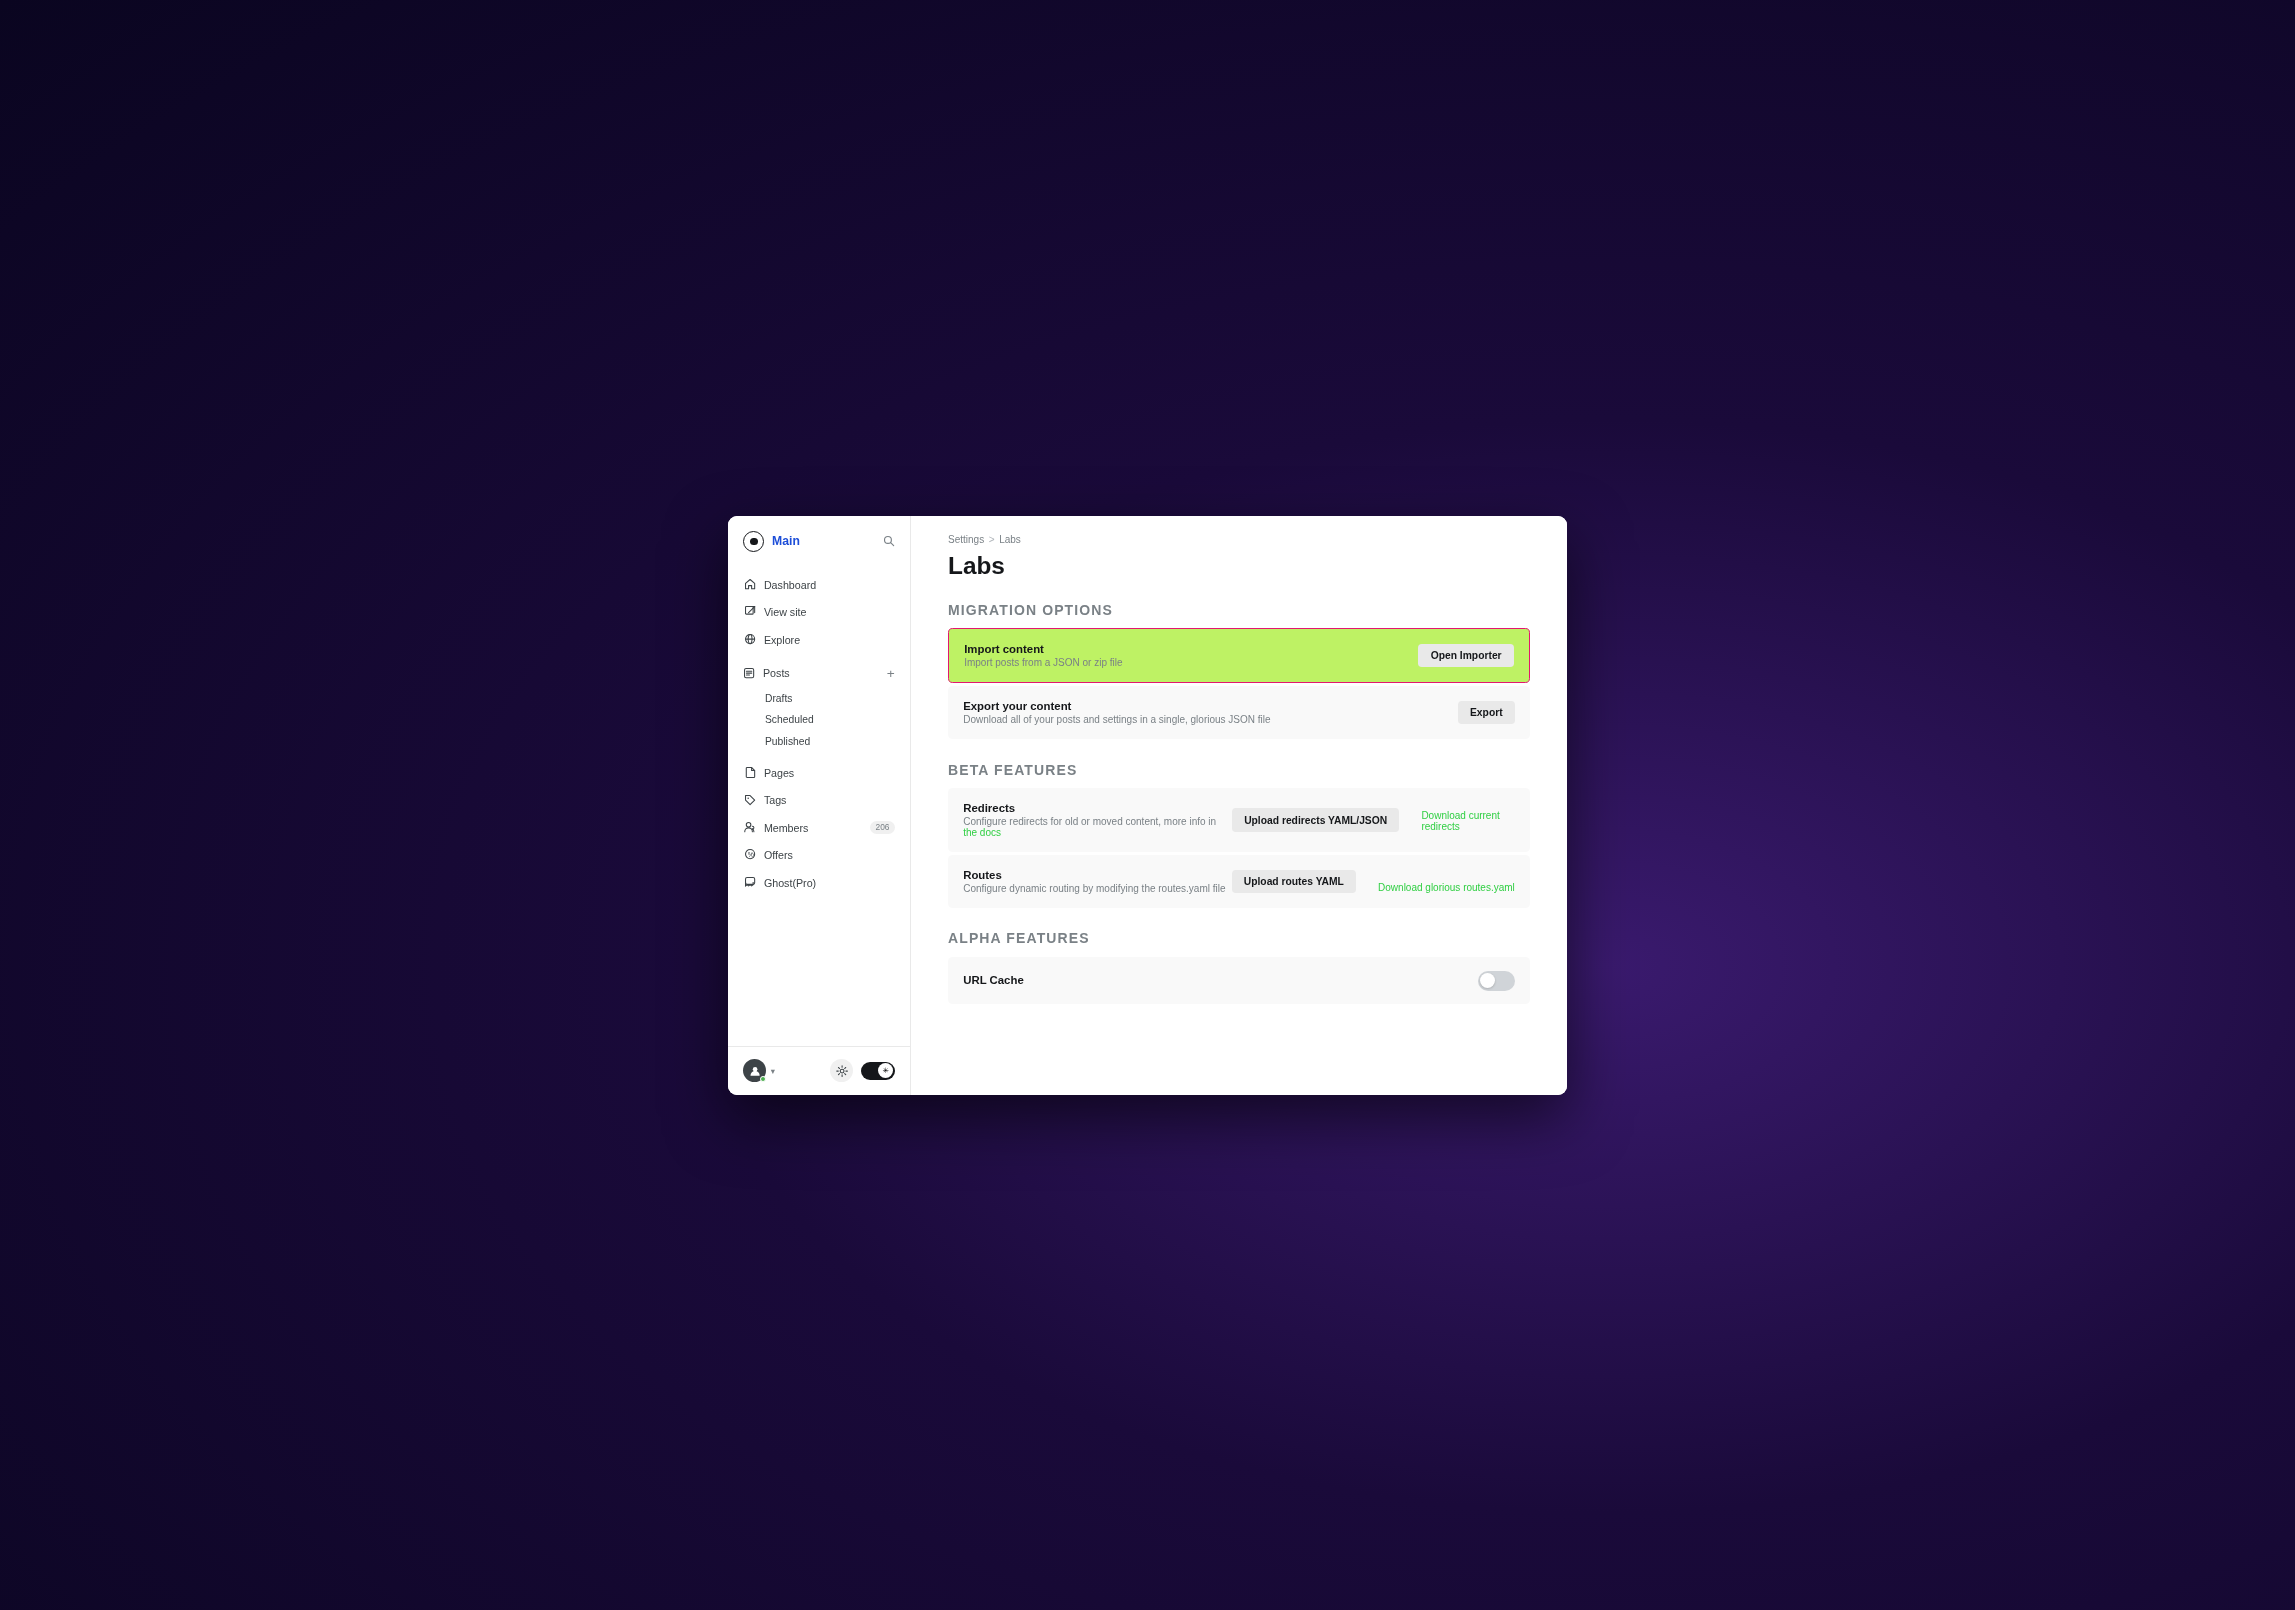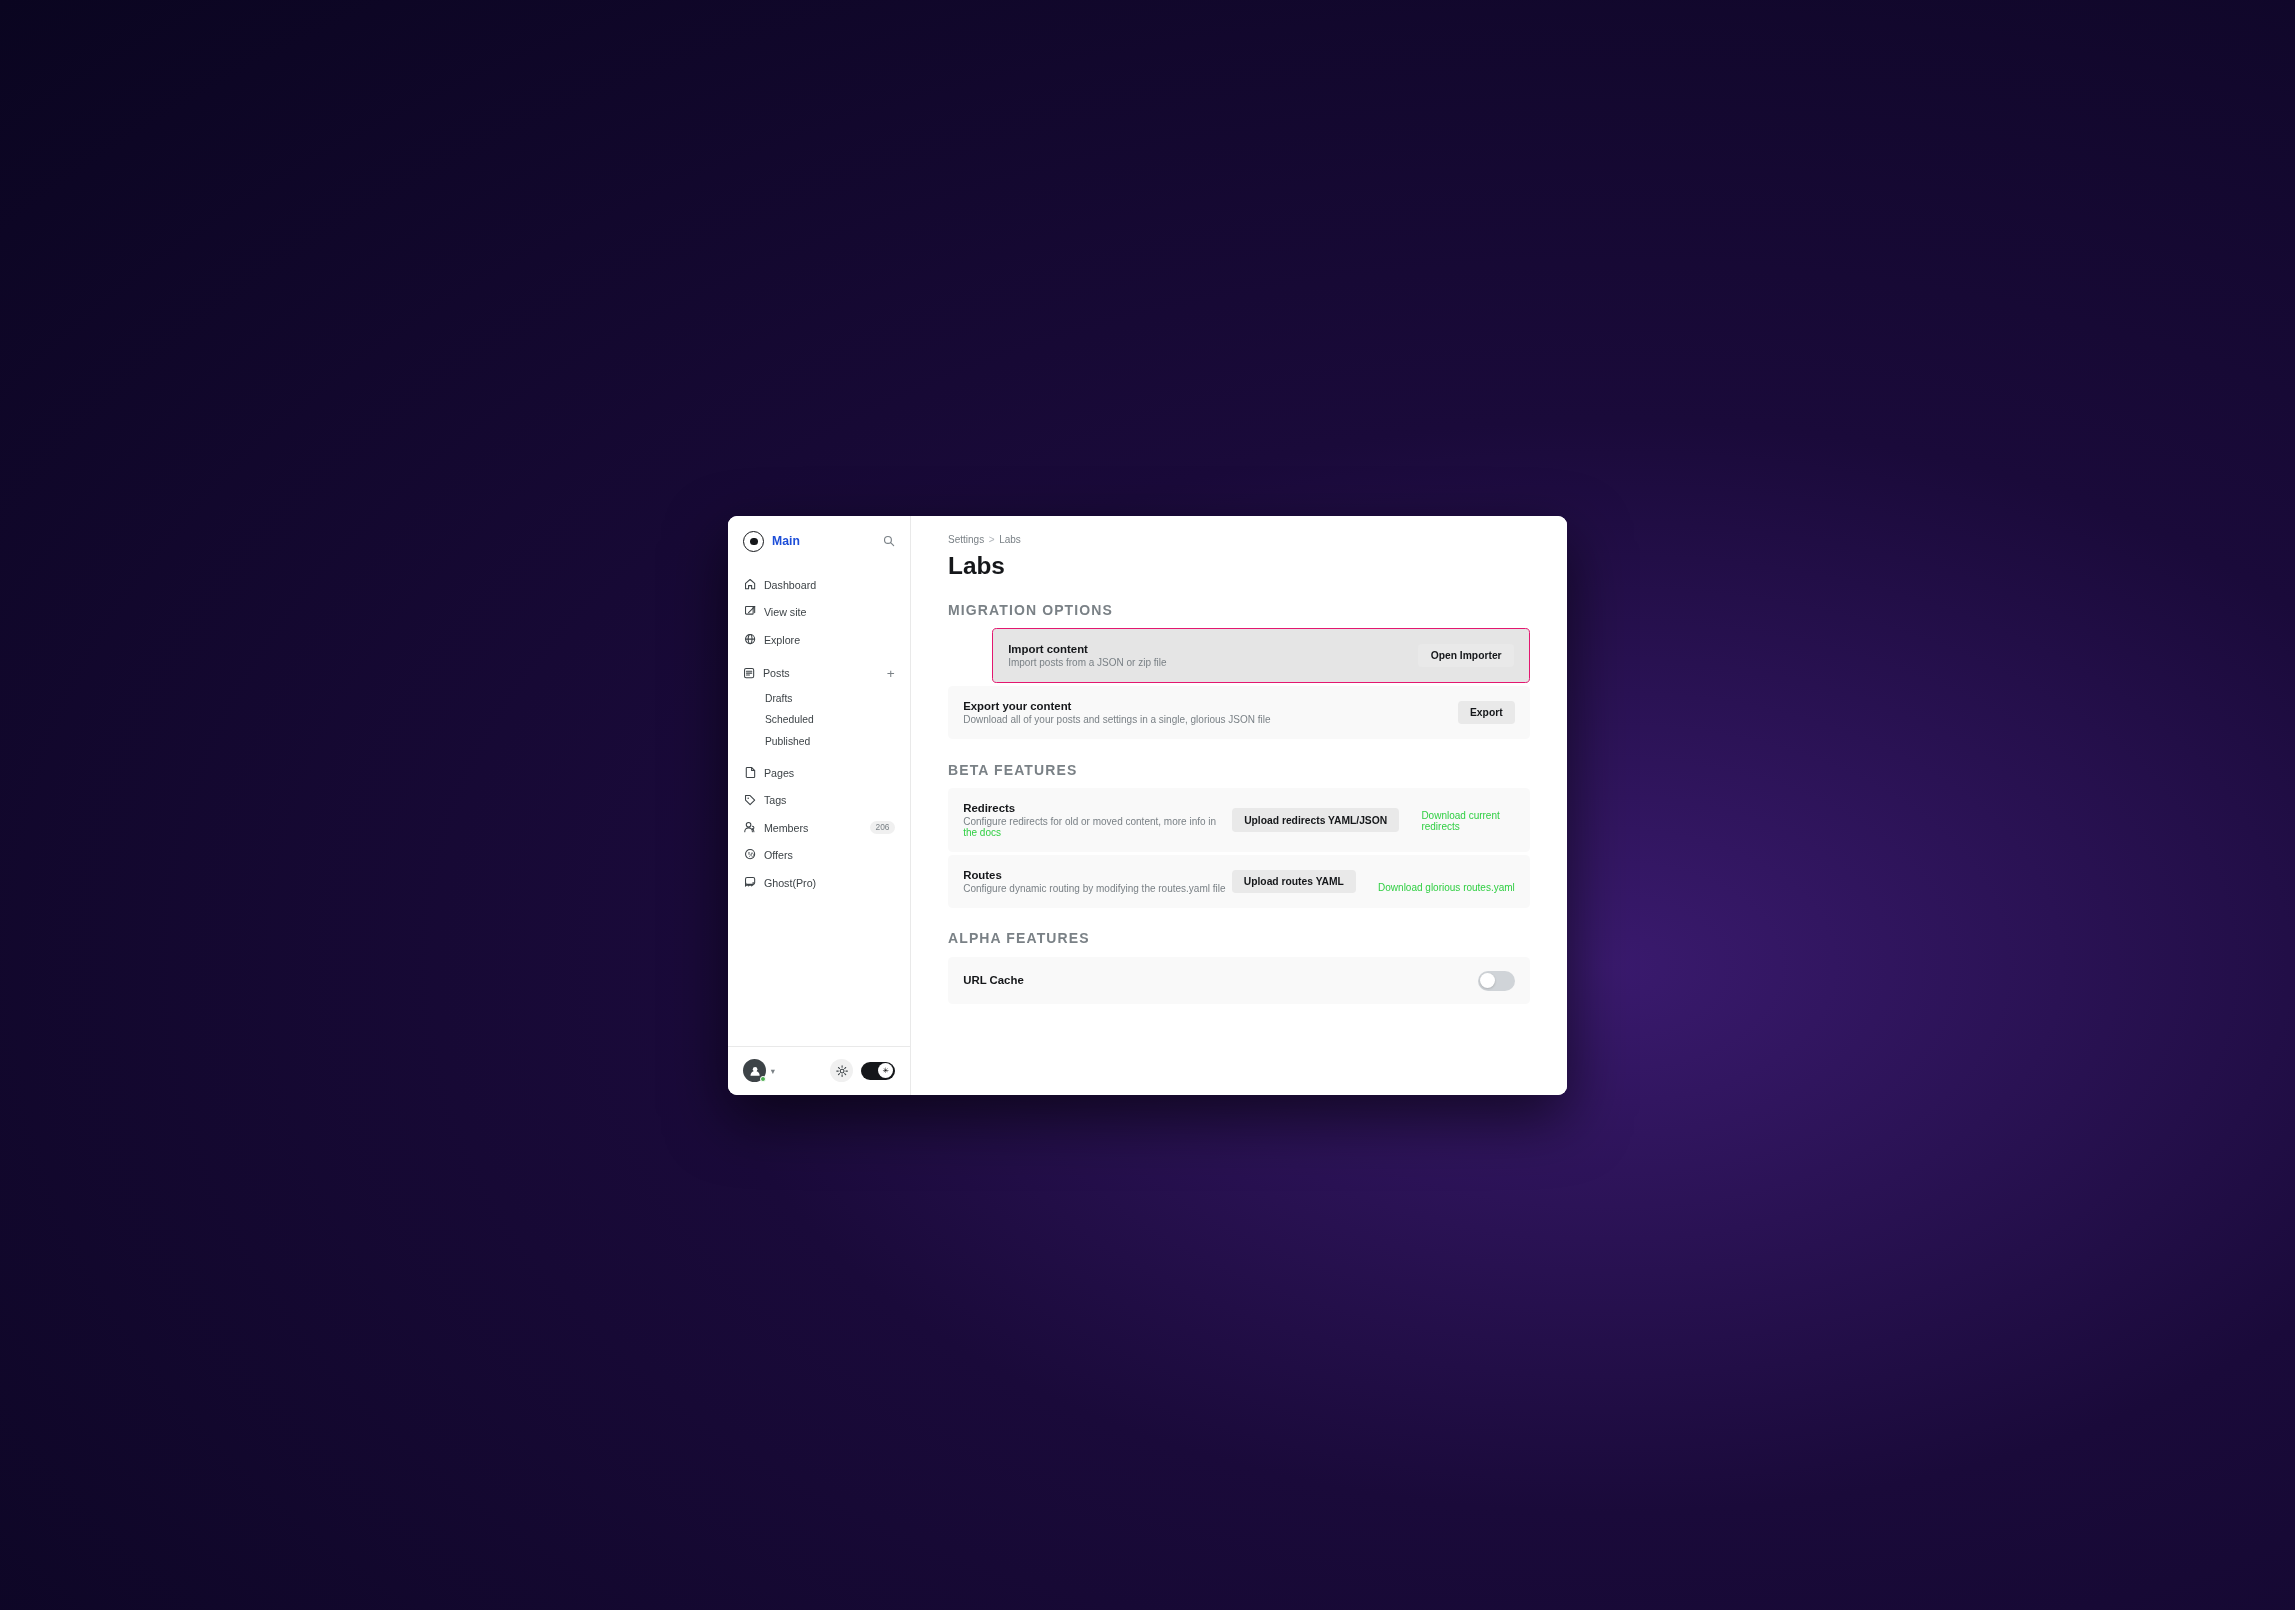--- a/index.html
+++ b/index.html
@@ -225,23 +225,22 @@
       background: #f9f9f9;
       border-radius: 4.6px;
       padding: 13.7px 15.2px;
       display: flex;
       align-items: center;
       justify-content: space-between;
       margin-bottom: 1.5px;
     }
     .card.highlighted {
       border: 1.9px solid #e3176f;
-      background: #e5e5e5;
+      background: #bef264;
       margin-bottom: 1.5px;
-      margin-left: 44px;
     }
     .card-info h3 {
       font-size: 11.4px;
       font-weight: 700;
       color: #15171a;
       margin-bottom: 2.3px;
     }
     .card-info p {
       font-size: 10px;
       color: #7a8186;

